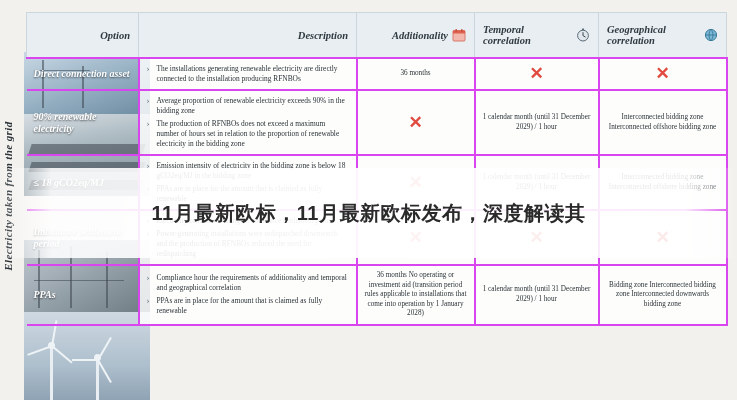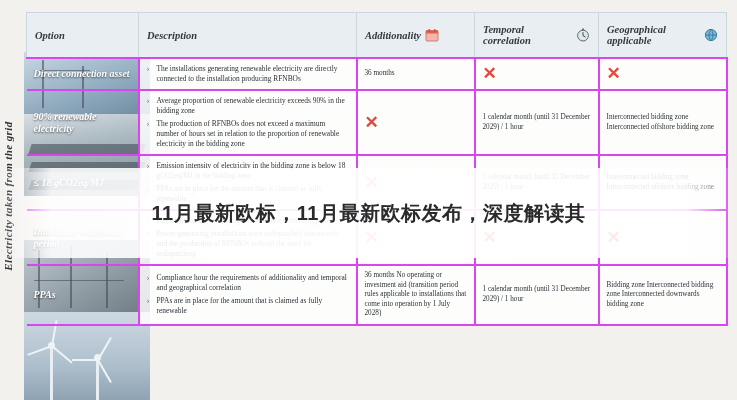--- a/index.html
+++ b/index.html
@@ -103,38 +103,38 @@
     font-size: 10.5px;
     color: #2f3a41;
     text-align: left;
     padding: 7px 8px;
     height: 30px;
     vertical-align: middle;
   }
   .th-inner {
     display: flex;
     align-items: center;
-    justify-content: flex-start;
+    justify-content: flex-end;
     gap: 4px;
   }
   .table td {
     border: 2px solid #d946ef;
     background: rgba(255,255,255,0.82);
     font-size: 7.4px;
     line-height: 10px;
     color: #2b3338;
     padding: 5px 7px;
     vertical-align: middle;
   }
   td.opt {
     background: transparent;
     border-left: none;
   }
   td.center {
-    text-align: left;
+    text-align: center;
     font-size: 7.2px;
     line-height: 9.5px;
     margin-top: 39px;
   }
   .desc-list {
     margin: 0;
     padding: 0;
     list-style: none;
   }
   .desc-list li {
@@ -280,21 +280,21 @@
               <svg width="14" height="14" viewBox="0 0 14 14">
                 <circle cx="7" cy="7.6" r="5.4" fill="#dfe7ec" stroke="#5b6b76" stroke-width="1"></circle>
                 <path d="M7 4.6 V7.6 L9.2 8.9" stroke="#39464f" stroke-width="1" fill="none" stroke-linecap="round"></path>
                 <rect x="5.9" y="0.5" width="2.2" height="1.6" rx=".5" fill="#5b6b76"></rect>
               </svg>
             </span>
           </div>
         </th>
         <th>
           <div class="th-inner">
-            <span>Geographical applicable</span>
+            <span>Geographical correlation</span>
             <span class="icon-globe">
               <svg width="14" height="14" viewBox="0 0 14 14">
                 <circle cx="7" cy="7" r="5.6" fill="#79b7d6" stroke="#3d7d9c" stroke-width="1"></circle>
                 <path d="M1.5 7h11M7 1.4c2.6 2.8 2.6 8.4 0 11.2M7 1.4c-2.6 2.8-2.6 8.4 0 11.2" stroke="#2f6a87" stroke-width=".7" fill="none"></path>
               </svg>
             </span>
           </div>
         </th>
       </tr>
     </thead>
@@ -362,21 +362,21 @@
       <tr>
         <td class="opt">
           <span class="opt-label">PPAs</span>
         </td>
         <td>
           <ul class="desc-list">
             <li>Compliance hour the requirements of additionality and temporal and geographical correlation</li>
             <li>PPAs are in place for the amount that is claimed as fully renewable</li>
           </ul>
         </td>
-        <td class="center">36 months No operating or investment aid (transition period rules applicable to installations that come into operation by 1 July 2028)</td>
+        <td class="center">36 months No operating or investment aid (transition period rules applicable to installations that come into operation by 1 January 2028)</td>
         <td class="center">1 calendar month (until 31 December 2029) / 1 hour</td>
         <td class="center">Bidding zone Interconnected bidding zone Interconnected downwards bidding zone</td>
       </tr>
     </tbody>
   </table>
 
   <div class="overlay">
     <div class="overlay-text">
       <span>11月最新欧标，11月最新欧标发布，深度解读其</span>
     </div>

